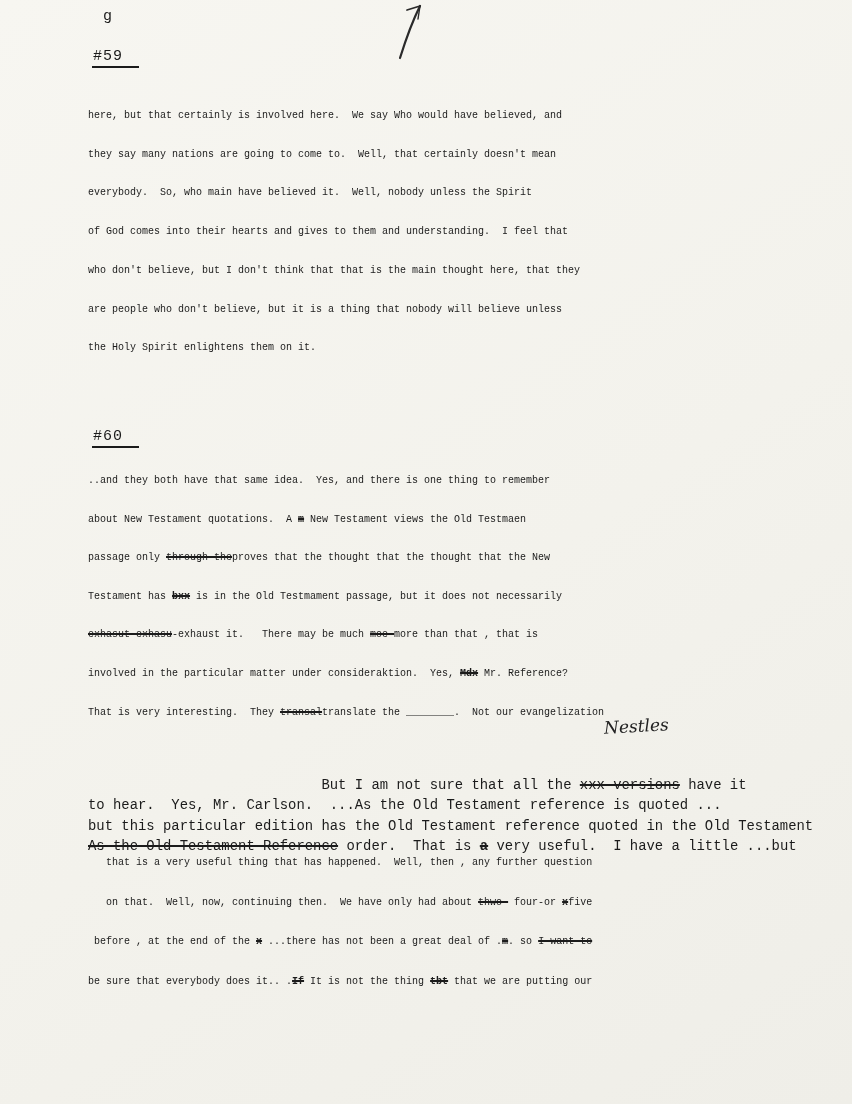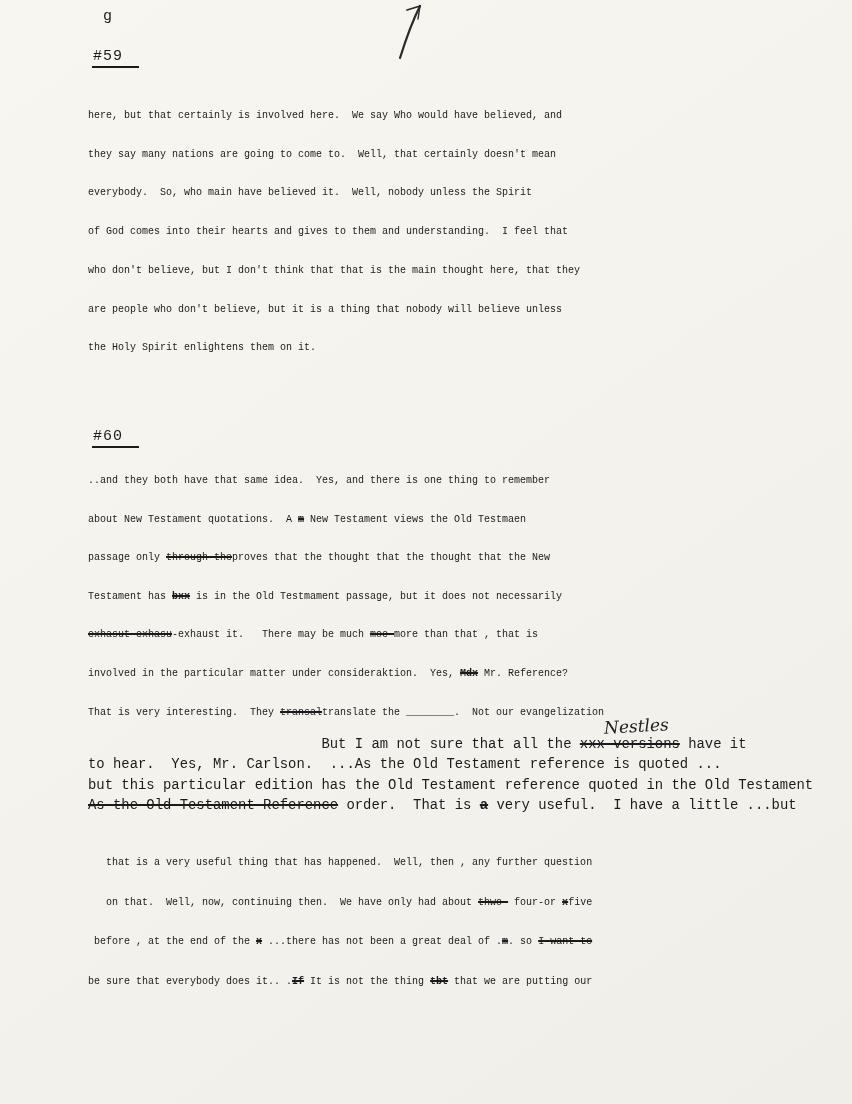--- a/index.html
+++ b/index.html
@@ -19,21 +19,21 @@
     padding:0 16px 1px 1px;
     letter-spacing:1px;
   }
   #gmark{position:absolute;left:103px;top:8px;font-size:15px;}
   #arrow{position:absolute;left:388px;top:0;}
   #head59{left:92px;top:48px;}
   #head60{left:92px;top:428px;font-family:Liberation Mono, monospace;}
   .para{position:absolute;left:88px;font-size:10px;}
   #para59{top:97px;line-height:38.7px;}
   #para60a{top:462px;line-height:38.6px;}
-  #insert60{position:absolute;left:88px;top:734px;font-size:13.9px;line-height:20.4px;white-space:pre;}
+  #insert60{position:absolute;left:88px;top:775px;font-size:13.9px;line-height:20.4px;white-space:pre;}
   #para60b{top:843px;line-height:39.6px;text-align:right;}
   #note-nestles{
     position:absolute;left:604px;top:716px;
     font-family:"DejaVu Serif","Liberation Serif",serif;
     font-style:italic;font-size:17px;
     transform:rotate(-3deg);
     color:#222;
   }
   .strike{text-decoration:line-through;text-decoration-thickness:1.5px;}
   .blot{font-weight:bold;text-decoration-line:line-through;text-decoration-thickness:2px;}

